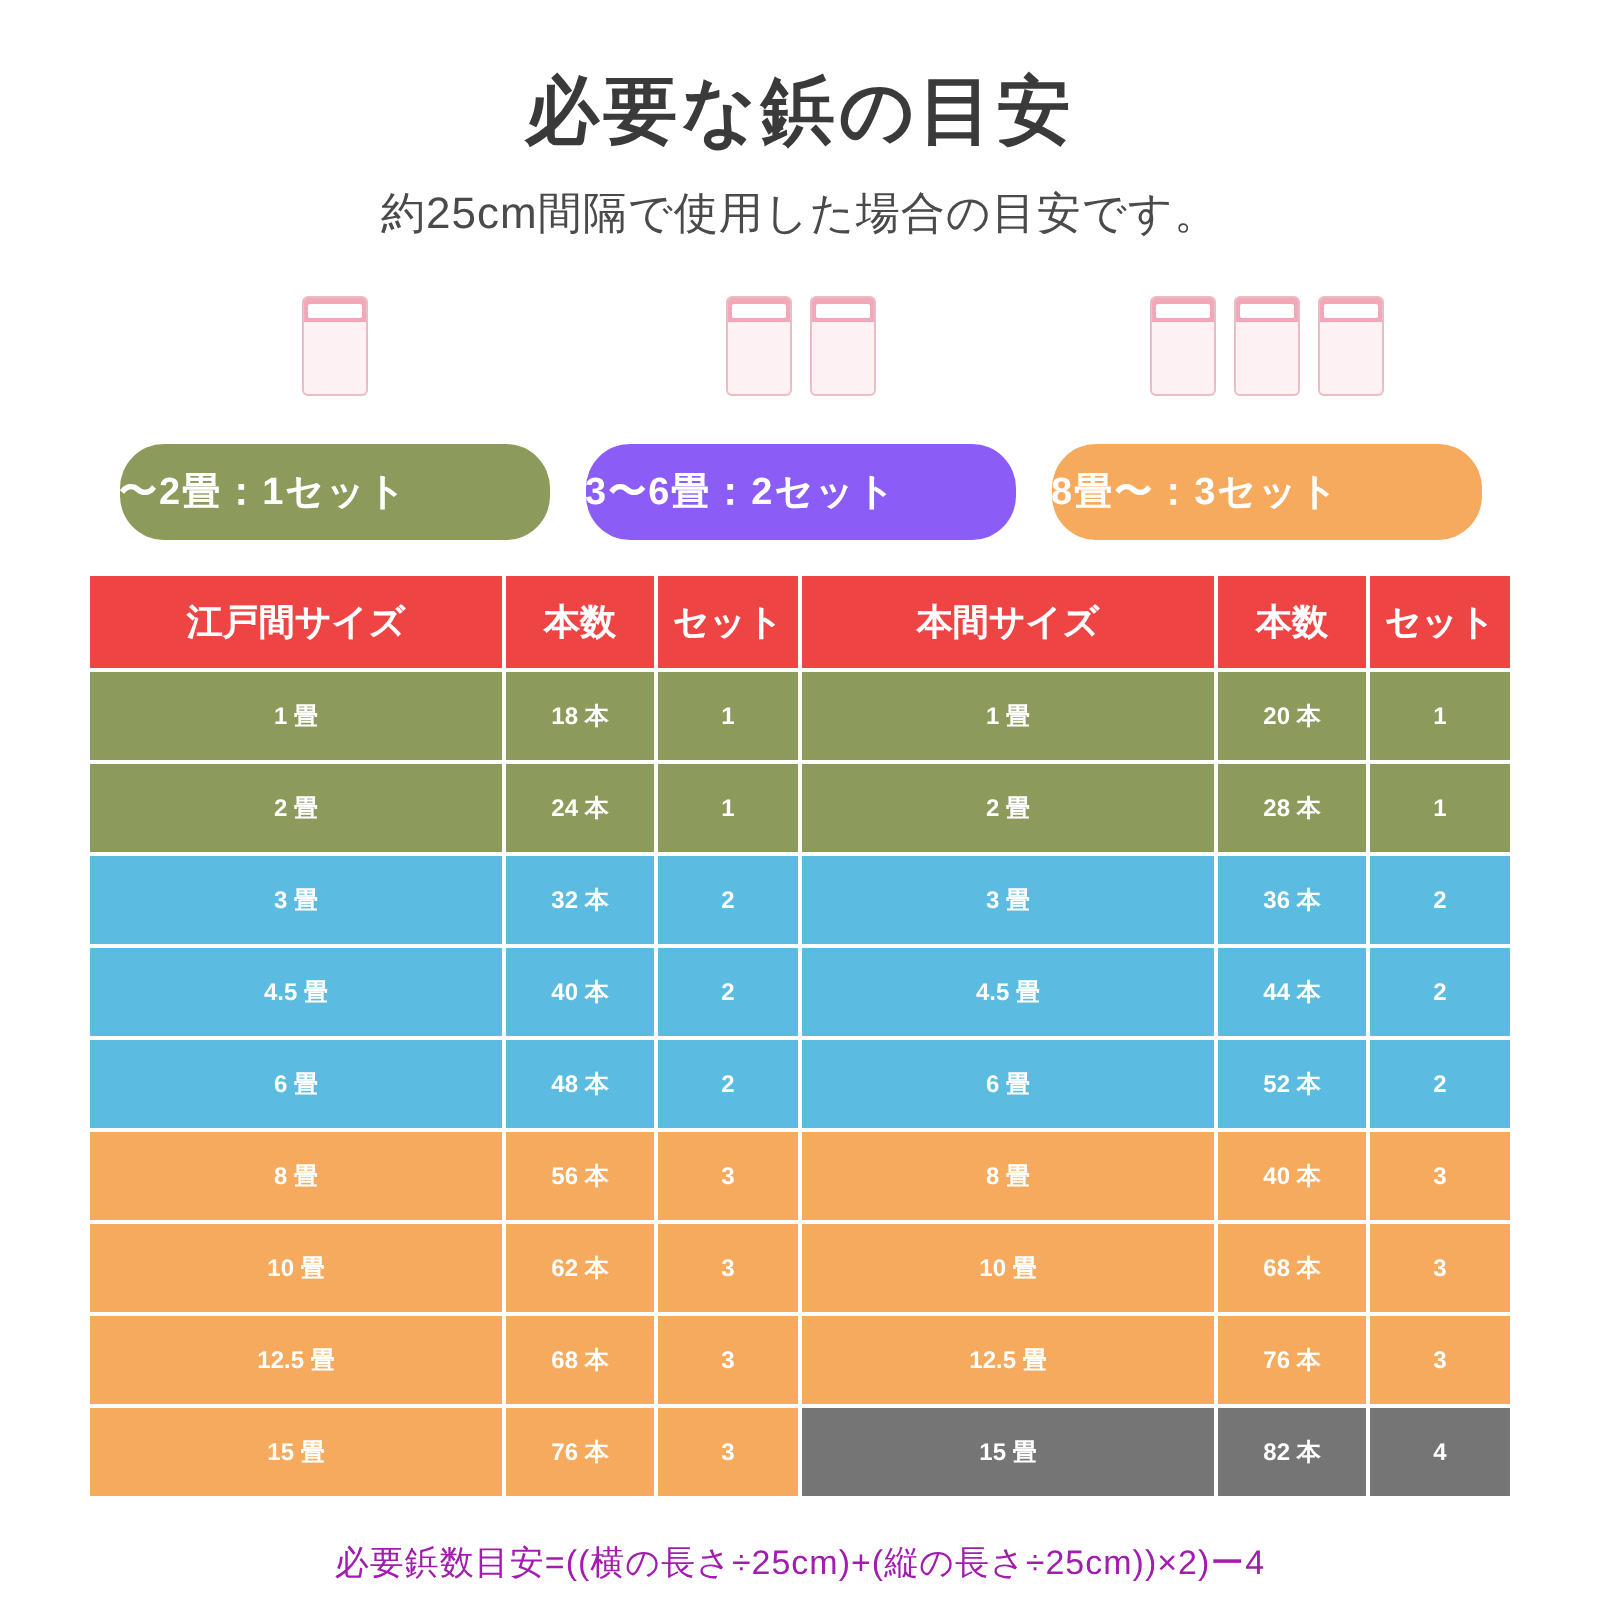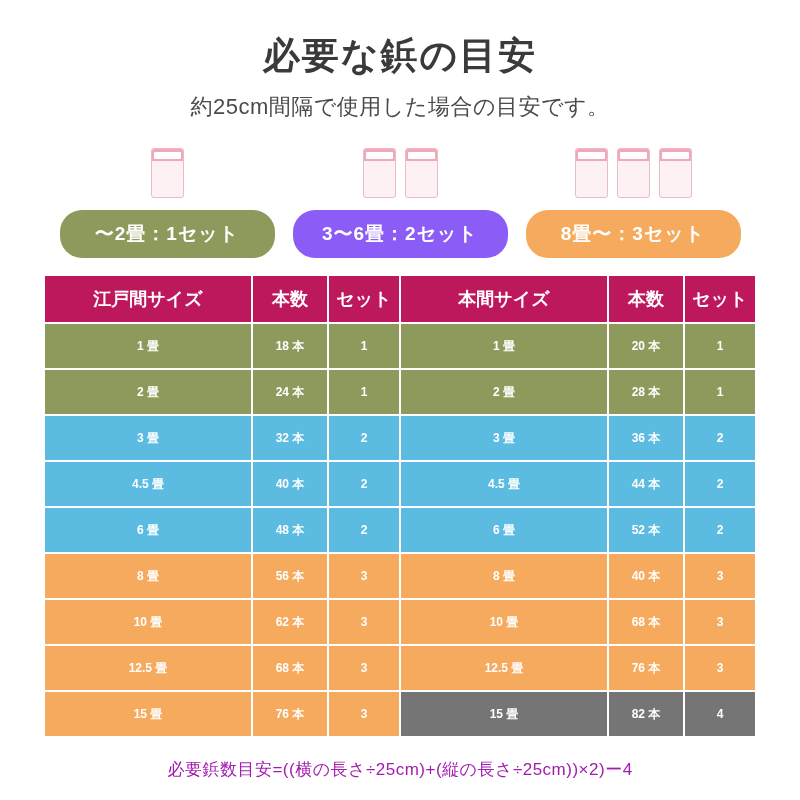--- a/index.html
+++ b/index.html
@@ -88,28 +88,27 @@
     background:
       radial-gradient(circle at 20% 30%, #cfcfcb 0 2px, transparent 2px),
       radial-gradient(circle at 60% 25%, #c8c8c2 0 2px, transparent 2px),
       radial-gradient(circle at 35% 60%, #d4d4cf 0 2px, transparent 2px),
       radial-gradient(circle at 75% 65%, #c4c4be 0 2px, transparent 2px),
       radial-gradient(circle at 50% 85%, #cccccaa 0 2px, transparent 2px),
       #e6e6e1;
     border-radius: 1px;
   }
   .badge {
-    margin-top: 12px;
+    margin-top: 24px;
     border-radius: 22px;
     color: #ffffff;
     font-size: 19px;
     font-weight: bold;
     letter-spacing: 1px;
     padding: 11px 0;
-    text-align: center;
     width: 215px;
     box-sizing: border-box;
   }
 
   
   table.guide {
     border-collapse: collapse;
     margin: 16px auto 0 auto;
     width: 700px;
     table-layout: fixed;
@@ -117,21 +116,21 @@
   table.guide th, table.guide td {
     border: 2px solid #ffffff;
     text-align: center;
     font-size: 12px;
     font-weight: bold;
     color: #ffffff;
     height: 44px;
     padding: 0;
   }
   table.guide thead th {
-    background: #be185d;
+    background: #ef4444;
     font-size: 18px;
     height: 46px;
   }
   td.c-green  { background: #8c9a5b; }
   td.c-blue   { background: #5bbbe0; }
   td.c-orange { background: #f5aa5e; }
   td.c-gray   { background: #757575; }
 
   .col-name  { width: 206px; }
   .col-count { width: 74px; }

